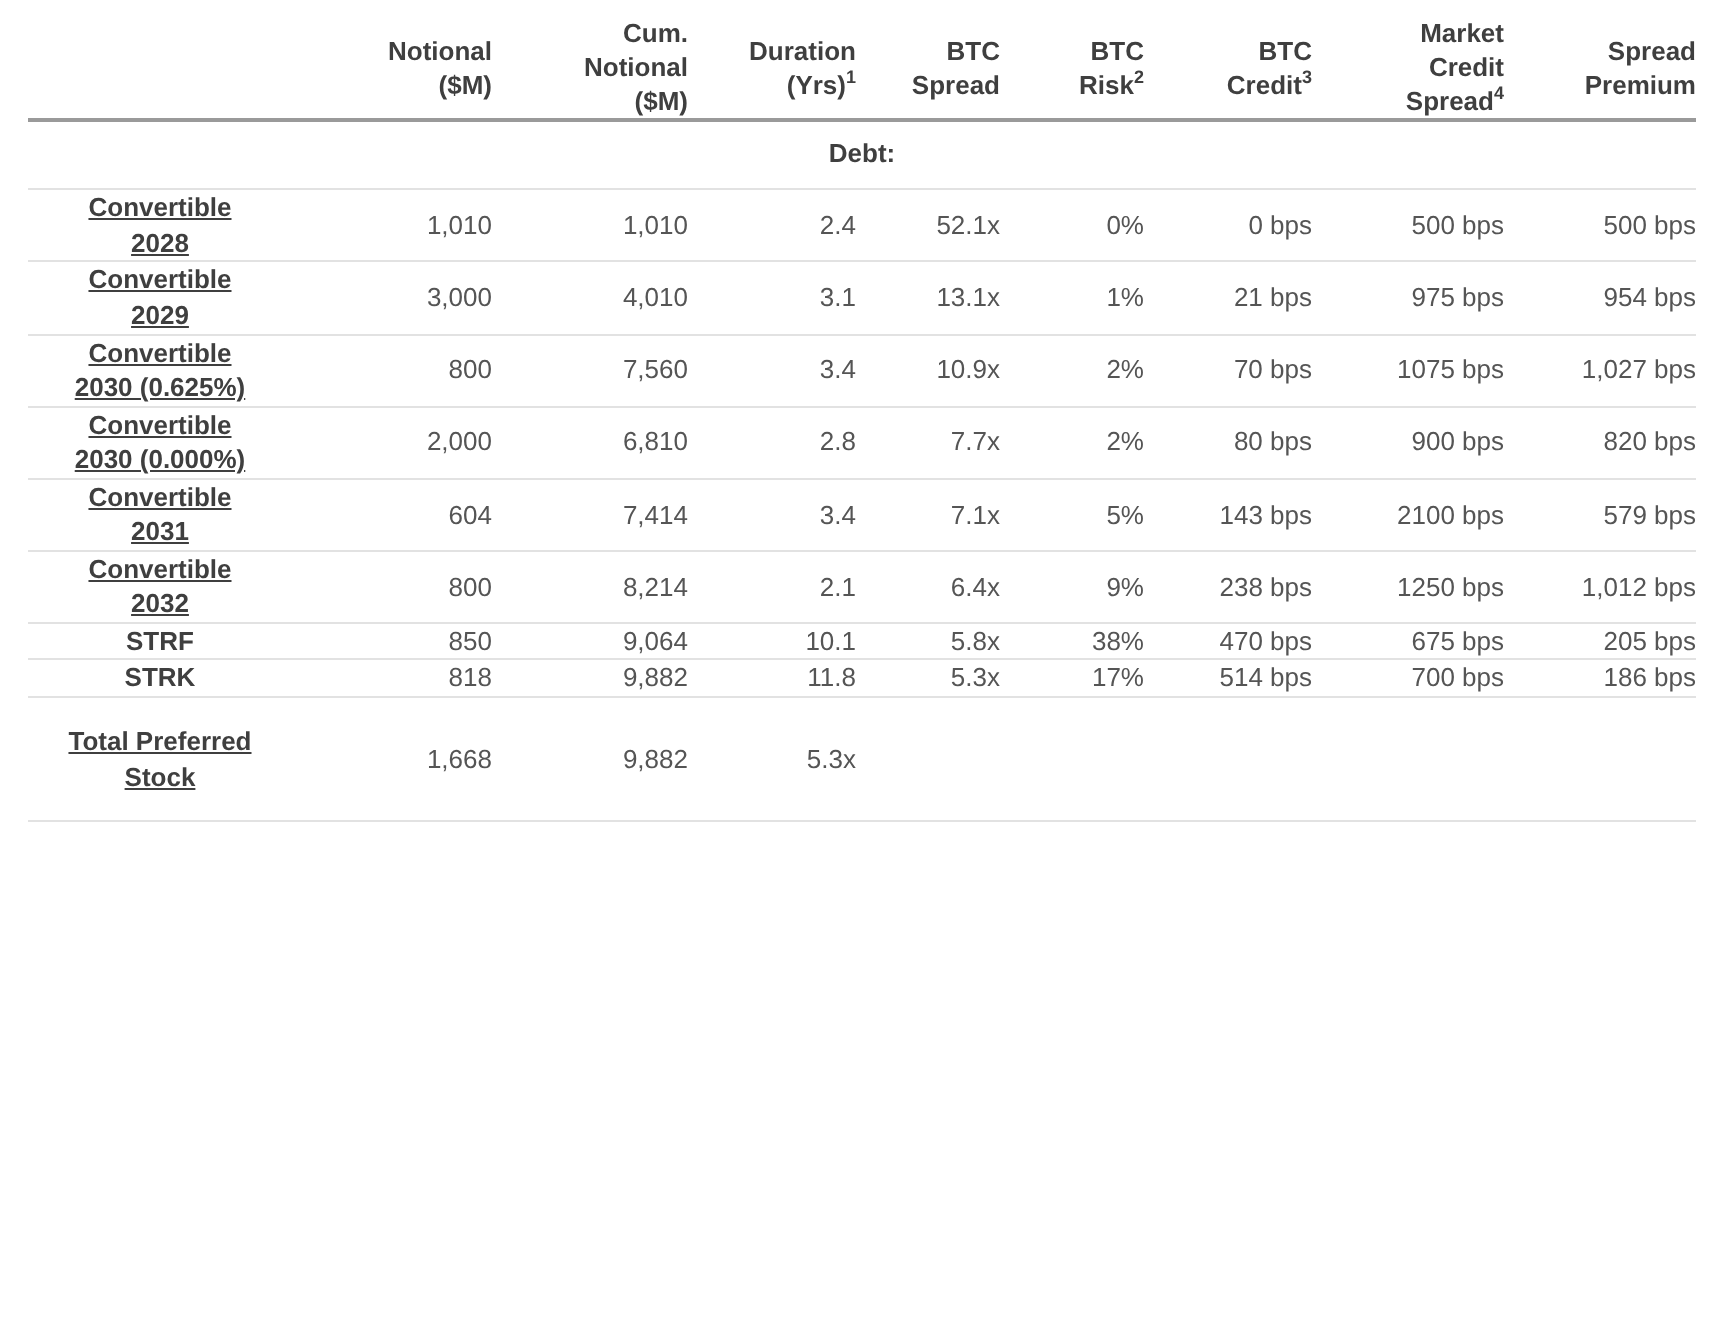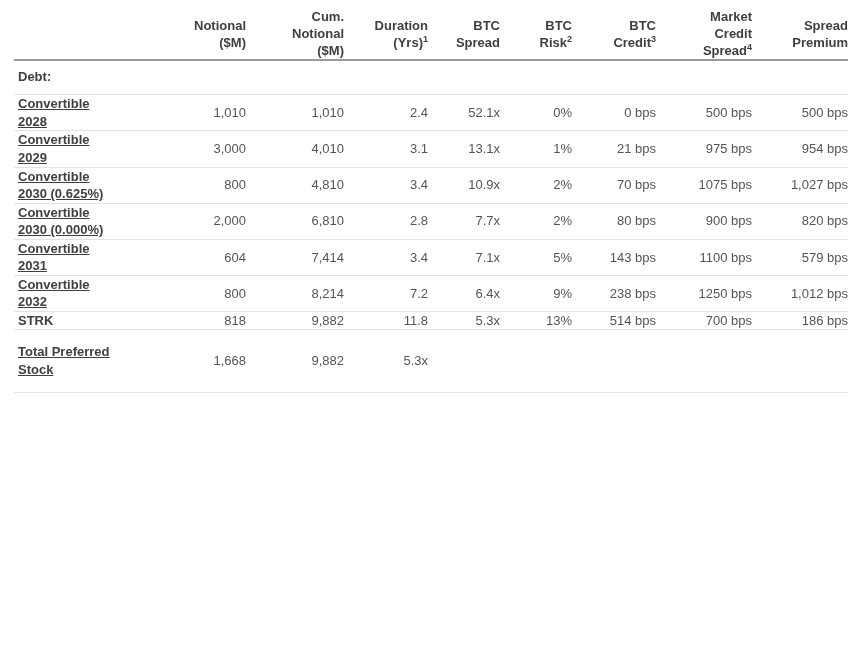--- a/index.html
+++ b/index.html
@@ -67,21 +67,21 @@
     line-height: 1.3;
   }
   tbody td {
     font-size: 13px;
     color: #555555;
     text-align: right;
     padding: 11px 10px 11px 4px;
     line-height: 1.35;
   }
   tbody td.lbl {
-    text-align: left;
+    text-align: center;
     font-weight: bold;
     color: #3f3f3f;
     padding-left: 4px;
     padding-right: 6px;
   }
   tbody tr.total-row td.lbl { font-weight: bold; }
   tbody tr.tall td { padding-top: 13px; padding-bottom: 13px; }
   tbody tr.last-row { border-bottom: 1px solid #e2e2e2; }
   .two-line { line-height: 1.35; text-decoration: underline; }
 </style>
@@ -175,21 +175,21 @@
         <td>975 bps</td>
         <td>954 bps</td>
       </tr>
 
       <tr>
         <td class="lbl two-line">
           <span>Convertible</span><br>
           <span>2030 (0.625%)</span>
         </td>
         <td>800</td>
-        <td>4,810</td>
+        <td>7,560</td>
         <td>3.4</td>
         <td>10.9x</td>
         <td>2%</td>
         <td>70 bps</td>
         <td>1075 bps</td>
         <td>1,027 bps</td>
       </tr>
 
       <tr>
         <td class="lbl two-line">
@@ -210,49 +210,60 @@
         <td class="lbl two-line">
           <span>Convertible</span><br>
           <span>2031</span>
         </td>
         <td>604</td>
         <td>7,414</td>
         <td>3.4</td>
         <td>7.1x</td>
         <td>5%</td>
         <td>143 bps</td>
-        <td>1100 bps</td>
+        <td>2100 bps</td>
         <td>579 bps</td>
       </tr>
 
       <tr>
         <td class="lbl two-line">
           <span>Convertible</span><br>
           <span>2032</span>
         </td>
         <td>800</td>
         <td>8,214</td>
-        <td>7.2</td>
+        <td>2.1</td>
         <td>6.4x</td>
         <td>9%</td>
         <td>238 bps</td>
         <td>1250 bps</td>
         <td>1,012 bps</td>
       </tr>
 
 
 
+      <tr>
+        <td class="lbl">STRF</td>
+        <td>850</td>
+        <td>9,064</td>
+        <td>10.1</td>
+        <td>5.8x</td>
+        <td>38%</td>
+        <td>470 bps</td>
+        <td>675 bps</td>
+        <td>205 bps</td>
+      </tr>
 
       <tr>
         <td class="lbl">STRK</td>
         <td>818</td>
         <td>9,882</td>
         <td>11.8</td>
         <td>5.3x</td>
-        <td>13%</td>
+        <td>17%</td>
         <td>514 bps</td>
         <td>700 bps</td>
         <td>186 bps</td>
       </tr>
 
       <tr class="total-row tall">
         <td class="lbl two-line">
           <span>Total Preferred</span><br>
           <span>Stock</span>
         </td>

